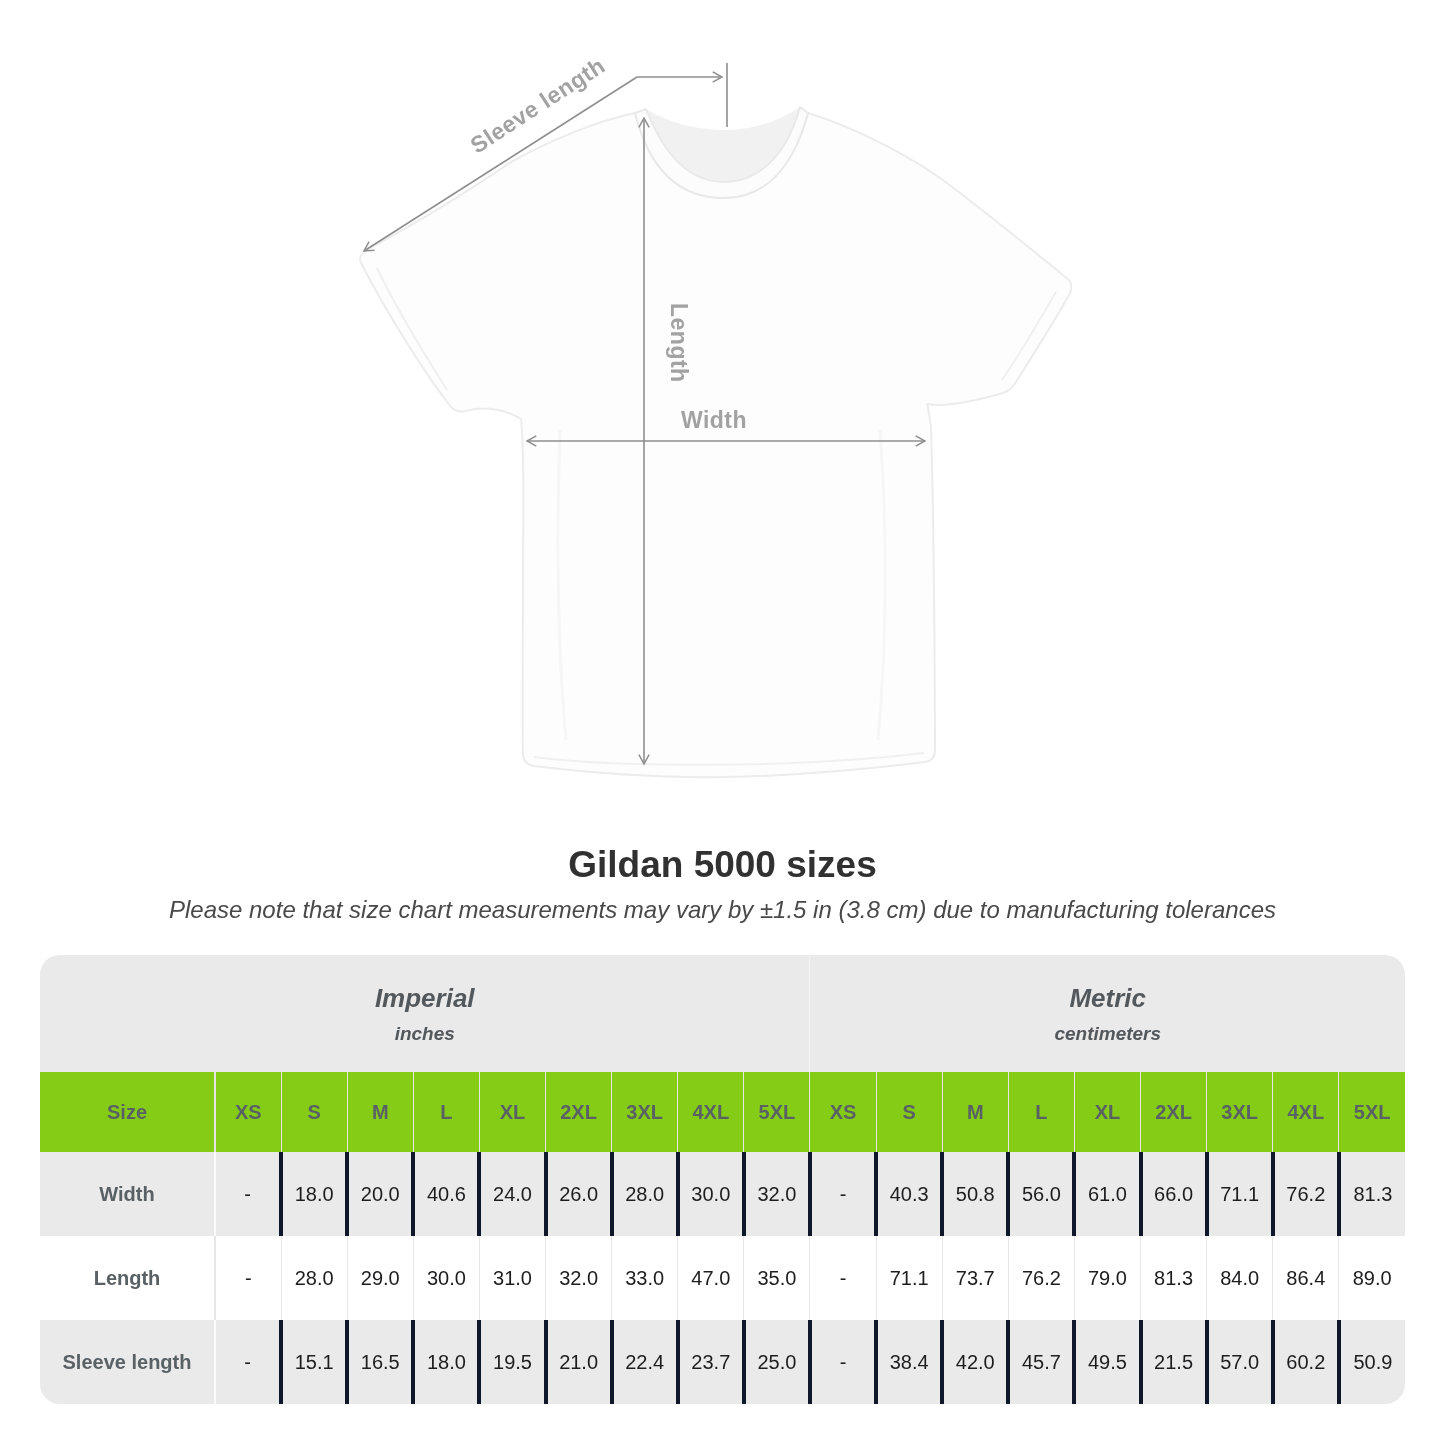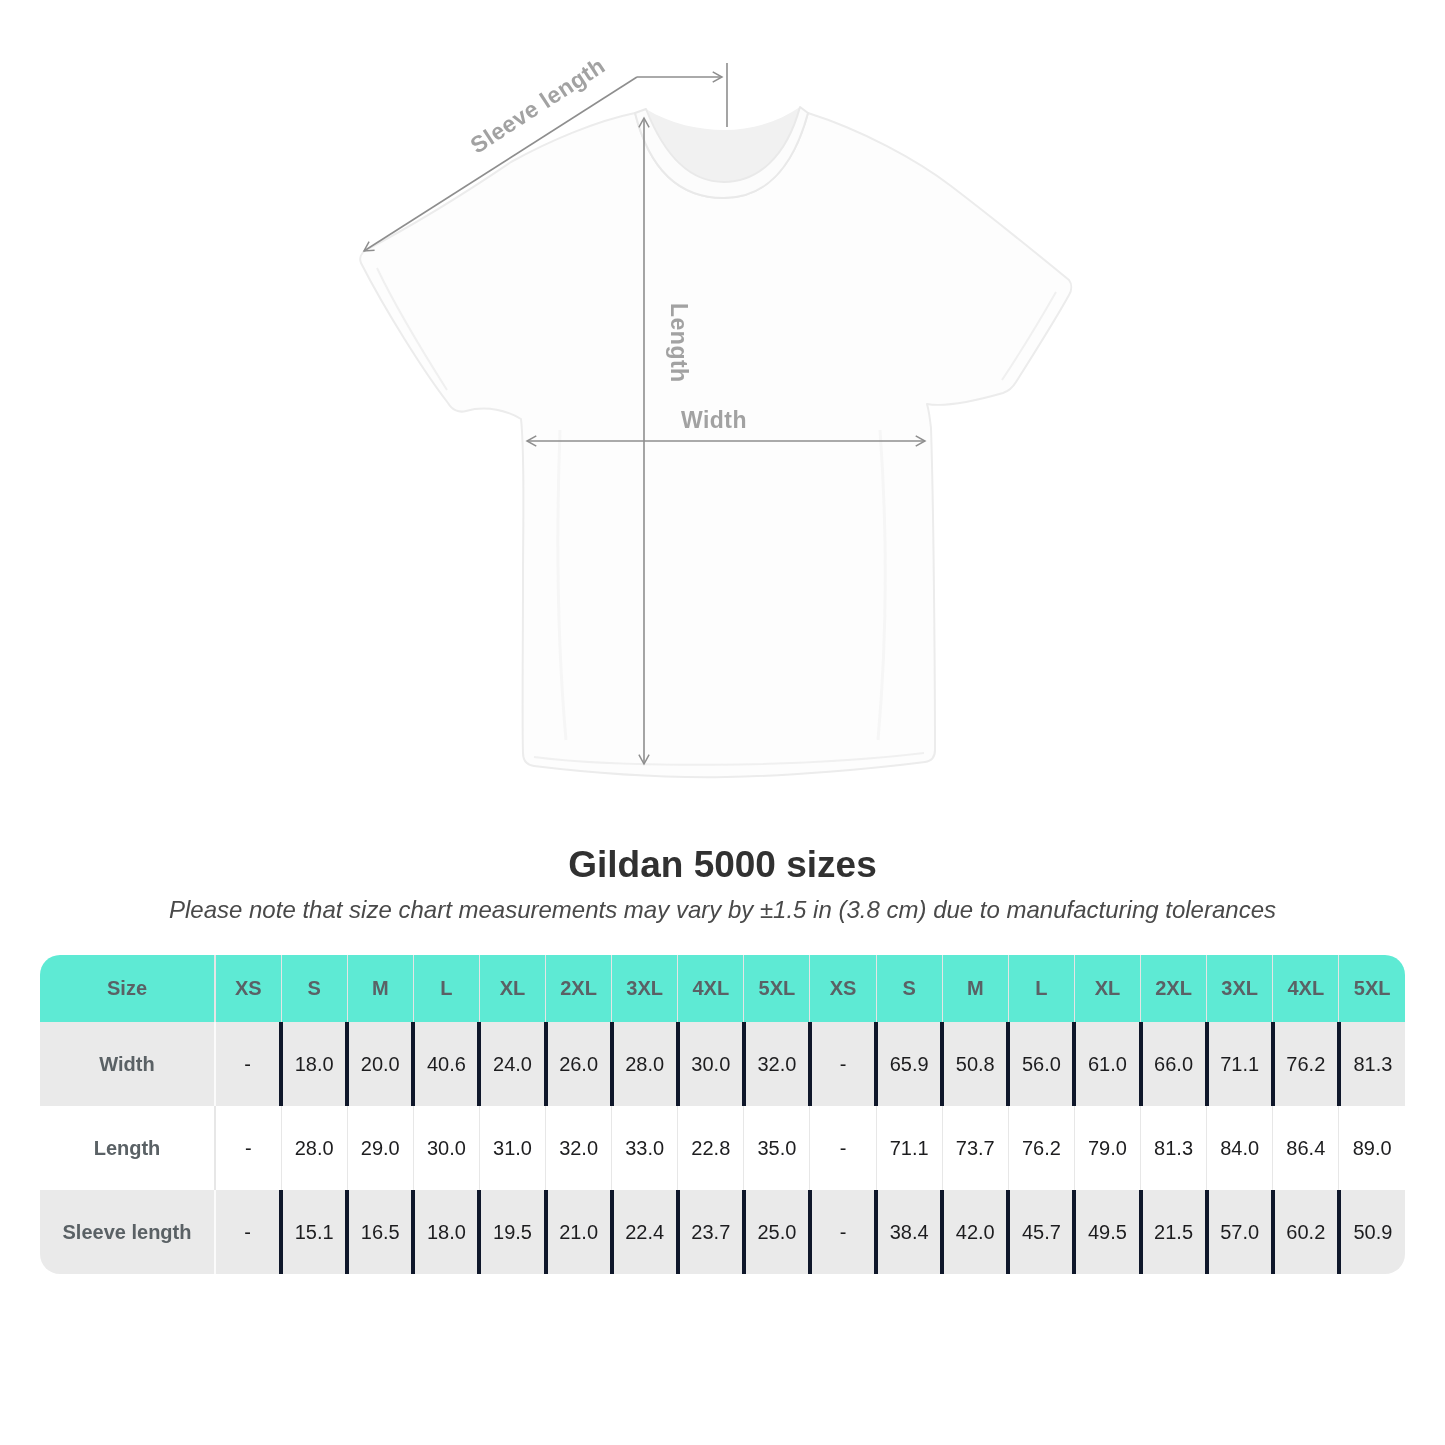--- a/index.html
+++ b/index.html
@@ -29,21 +29,21 @@
   }
   col.col-size{width:175px;}
   .size-chart th,.size-chart td{
     text-align:center;vertical-align:middle;padding:0;
     font-size:20px;
   }
   tr.unit-row th{height:117px;background:#eaeaea;}
   tr.unit-row th + th{border-left:1px solid #f4f4f4;}
   .unit-label{font-size:26px;font-weight:bold;font-style:italic;color:#53585c;}
   .unit-sub{font-size:19px;font-style:italic;color:#53585c;margin-top:9px;}
-  tr.size-row th{height:67px;background:#5eead4;font-weight:bold;color:#5a6165;}
+  tr.size-row th{height:80px;background:#84cc16;font-weight:bold;color:#5a6165;}
   tr.size-row th + th{border-left:1px solid #e5e5e5;}
   tr.size-row th.after-label{border-left:2px solid #e5e5e5;}
   tbody th{font-weight:bold;color:#5a6165;}
   tbody td{color:#1d1d1f;}
   tbody tr{height:84px;}
   tbody tr.shade th,tbody tr.shade td{background:#eaeaea;}
   tbody tr.plain th,tbody tr.plain td{background:#ffffff;}
   tbody tr.shade td + td{border-left:4px solid #0f172a;}
   tbody tr.plain td + td{border-left:1px solid #e7e7e7;}
   tbody tr.shade td.after-label{border-left:2px solid #fbfbfb;}
@@ -145,20 +145,30 @@
           <col>
           <col>
           <col>
           <col>
           <col>
           <col>
           <col>
           <col>
         </colgroup>
       <thead>
+        <tr class="unit-row">
+          <th colspan="10">
+            <div class="unit-label">Imperial</div>
+            <div class="unit-sub">inches</div>
+          </th>
+          <th colspan="9">
+            <div class="unit-label">Metric</div>
+            <div class="unit-sub">centimeters</div>
+          </th>
+        </tr>
         <tr class="size-row">
             <th>Size</th>
             <th class="after-label">XS</th>
             <th>S</th>
             <th>M</th>
             <th>L</th>
             <th>XL</th>
             <th>2XL</th>
             <th>3XL</th>
             <th>4XL</th>
@@ -180,39 +190,39 @@
             <td class="after-label">-</td>
             <td>18.0</td>
             <td>20.0</td>
             <td>40.6</td>
             <td>24.0</td>
             <td>26.0</td>
             <td>28.0</td>
             <td>30.0</td>
             <td>32.0</td>
             <td>-</td>
-            <td>65.9</td>
+            <td>40.3</td>
             <td>50.8</td>
             <td>56.0</td>
             <td>61.0</td>
             <td>66.0</td>
             <td>71.1</td>
             <td>76.2</td>
             <td>81.3</td>
           </tr>
           <tr class="plain">
             <th>Length</th>
             <td class="after-label">-</td>
             <td>28.0</td>
             <td>29.0</td>
             <td>30.0</td>
             <td>31.0</td>
             <td>32.0</td>
             <td>33.0</td>
-            <td>22.8</td>
+            <td>47.0</td>
             <td>35.0</td>
             <td>-</td>
             <td>71.1</td>
             <td>73.7</td>
             <td>76.2</td>
             <td>79.0</td>
             <td>81.3</td>
             <td>84.0</td>
             <td>86.4</td>
             <td>89.0</td>

